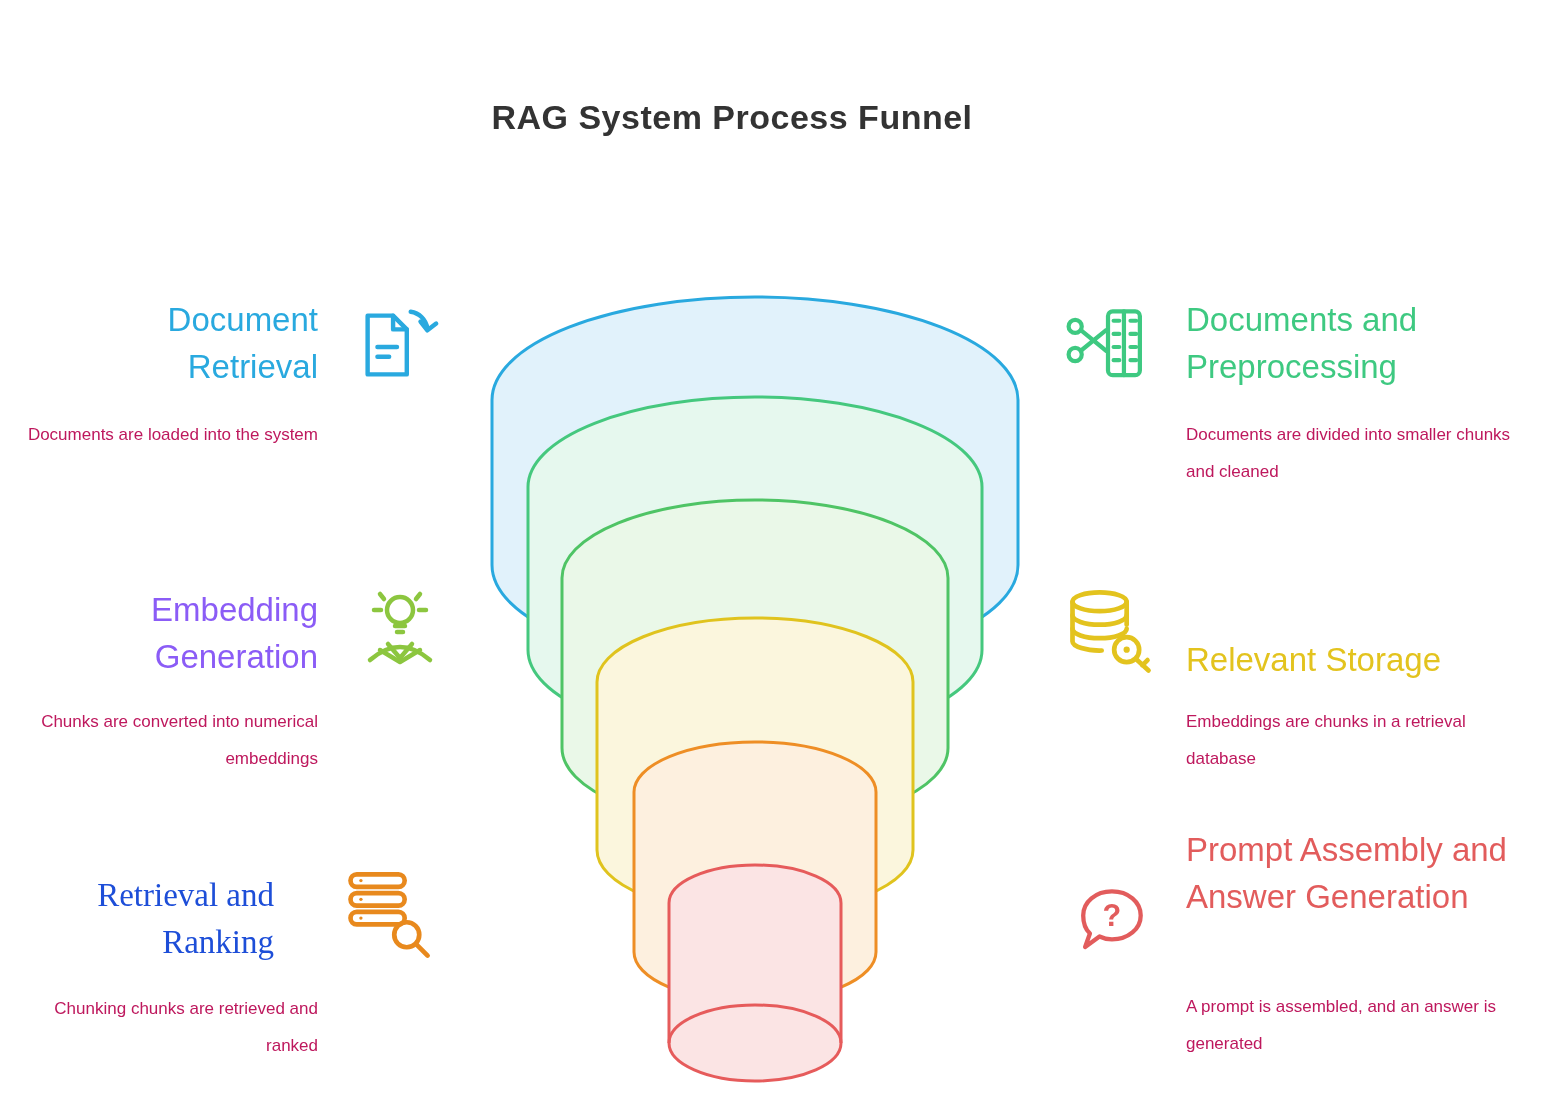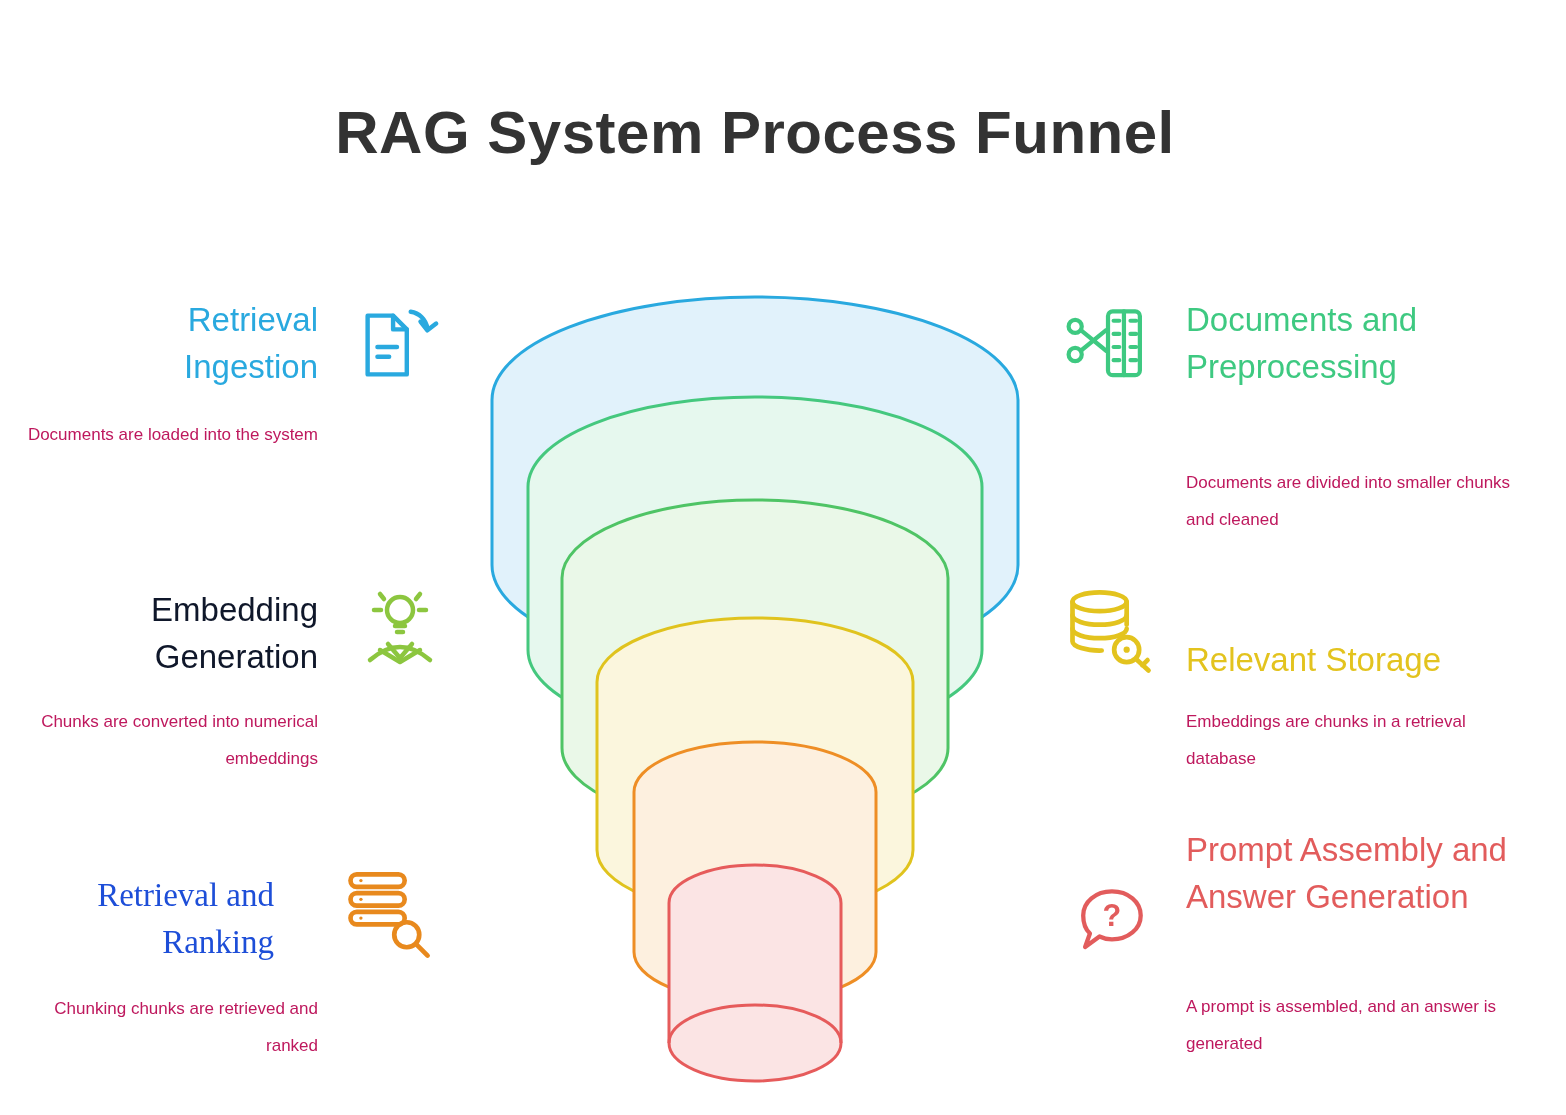--- a/index.html
+++ b/index.html
@@ -3,22 +3,22 @@
 <meta charset="utf-8">
 <style>
   html, body { margin:0; padding:0; }
   body {
     width:1566px; height:1115px; position:relative;
     background:#ffffff; overflow:hidden;
     font-family:"Liberation Sans", sans-serif;
   }
   .abs { position:absolute; }
   .page-title {
-    top:98px; left:755px; transform:translateX(-50%);
-    font-size:60px; font-weight:bold; color:#333333;
+    top:98px; left:732px; transform:translateX(-50%);
+    font-size:34px; font-weight:bold; color:#333333;
     white-space:nowrap; letter-spacing:0.5px;
   }
   .funnel-svg { left:0; top:0; }
   .item-title { font-size:33px; line-height:47px; font-weight:400; }
   .item-desc  { font-size:17px; line-height:37px; color:#be185d; }
   .ta-r { text-align:right; }
   .icon-box svg { display:block; width:100%; height:100%; }
 </style>
 </head>
 <body>
@@ -28,35 +28,35 @@
     <path d="M 528 487 A 227 90 0 0 1 982 487 L 982 650 A 227 90 0 0 1 528 650 Z" fill="#E6F8EE" stroke="#45C87E" stroke-width="3"></path>
     <path d="M 562 578 A 193 78 0 0 1 948 578 L 948 748 A 193 78 0 0 1 562 748 Z" fill="#EAF8E8" stroke="#4FC465" stroke-width="3"></path>
     <path d="M 597 682 A 158 64 0 0 1 913 682 L 913 850 A 158 64 0 0 1 597 850 Z" fill="#FBF6DD" stroke="#E0C31E" stroke-width="3"></path>
     <path d="M 634 792 A 121 50 0 0 1 876 792 L 876 952 A 121 50 0 0 1 634 952 Z" fill="#FDF0DF" stroke="#EE8E25" stroke-width="3"></path>
     <path d="M 669 903 A 86 38 0 0 1 841 903 L 841 1043 A 86 38 0 0 1 669 1043 Z" fill="#FBE4E4" stroke="#E65B5B" stroke-width="3"></path>
     <path d="M 669 1043 A 86 38 0 0 1 841 1043" fill="none" stroke="#E65B5B" stroke-width="3"></path>
   </svg>
 
 <div class="abs page-title" style="color: rgb(51, 51, 51);">RAG System Process Funnel</div>
 
-<div class="abs item-title ta-r" style="right: 1248px; top: 296px; width: 230px; color: rgb(41, 169, 223);">Retrieval Ingestion</div>
+<div class="abs item-title ta-r" style="right: 1248px; top: 296px; width: 230px; color: rgb(41, 169, 223);">Document Retrieval</div>
 
 <div class="abs icon-box" style="left: 348px; top: 300px; width: 98px; height: 94px; color: rgb(41, 169, 223);">
   <svg viewBox="0 0 100 96" stroke="currentColor" fill="none" stroke-width="4.5" stroke-linecap="round" stroke-linejoin="round">
     <path d="M20 16 h26 l14 14 v46 h-40 z"></path>
     <path d="M46 16 v14 h14"></path>
     <path d="M30 48 h20 M30 58 h12"></path>
     <path d="M64 12 a20 20 0 0 1 17 17"></path>
     <path d="M74 22 l7 9 9 -7"></path>
   </svg>
 </div>
 
 <div class="abs item-desc ta-r" style="right:1248px; top:416px; width:310px;">Documents are loaded into the system</div>
 
-<div class="abs item-title ta-r" style="right: 1248px; top: 586px; width: 230px; color: #0f172a;">Embedding Generation</div>
+<div class="abs item-title ta-r" style="right: 1248px; top: 586px; width: 230px; color: #8b5cf6;">Embedding Generation</div>
 
 <div class="abs icon-box" style="left: 352px; top: 582px; width: 96px; height: 100px; color: rgb(140, 198, 63);">
   <svg viewBox="0 0 96 96" stroke="currentColor" fill="none" stroke-width="4.5" stroke-linecap="round" stroke-linejoin="round">
     <circle cx="48" cy="26" r="13"></circle>
     <path d="M43 42 h10 M45 48 h6"></path>
     <path d="M28 10 l4 5 M68 10 l-4 5 M22 26 h7 M67 26 h7"></path>
     <path d="M18 76 q30 -26 60 0"></path>
     <path d="M36 60 l12 14 12 -14"></path>
     <path d="M28 66 l20 12 20 -12"></path>
   </svg>
@@ -87,21 +87,21 @@
     <path d="M65 10 V78"></path>
     <path d="M54 20 h6 M72 20 h6 M54 34 h6 M72 34 h6 M54 48 h6 M72 48 h6 M54 62 h6 M72 62 h6"></path>
     <circle cx="13" cy="26" r="7"></circle>
     <circle cx="13" cy="56" r="7"></circle>
     <path d="M19 30 L46 52 M19 52 L46 30"></path>
   </svg>
 </div>
 
 <div class="abs item-title" style="left: 1186px; top: 296px; width: 280px; color: rgb(62, 201, 129);">Documents and Preprocessing</div>
 
-<div class="abs item-desc" style="left:1186px; top:416px; width:330px;margin-top:48px;">Documents are divided into smaller chunks and cleaned</div>
+<div class="abs item-desc" style="left:1186px; top:416px; width:330px;">Documents are divided into smaller chunks and cleaned</div>
 
 <div class="abs icon-box" style="left: 1060px; top: 580px; width: 100px; height: 106px; color: rgb(227, 195, 30);">
   <svg viewBox="0 0 96 96" stroke="currentColor" fill="none" stroke-width="4.5" stroke-linecap="round" stroke-linejoin="round">
     <ellipse cx="38" cy="18" rx="26" ry="9"></ellipse>
     <path d="M12 18 v38 a26 9 0 0 0 28 8.8"></path>
     <path d="M64 18 v22"></path>
     <path d="M12 31 a26 9 0 0 0 52 0"></path>
     <path d="M12 44 a26 9 0 0 0 52 0"></path>
     <circle cx="64" cy="64" r="12"></circle>
     <circle cx="64" cy="64" r="3" fill="currentColor" stroke="none"></circle>

